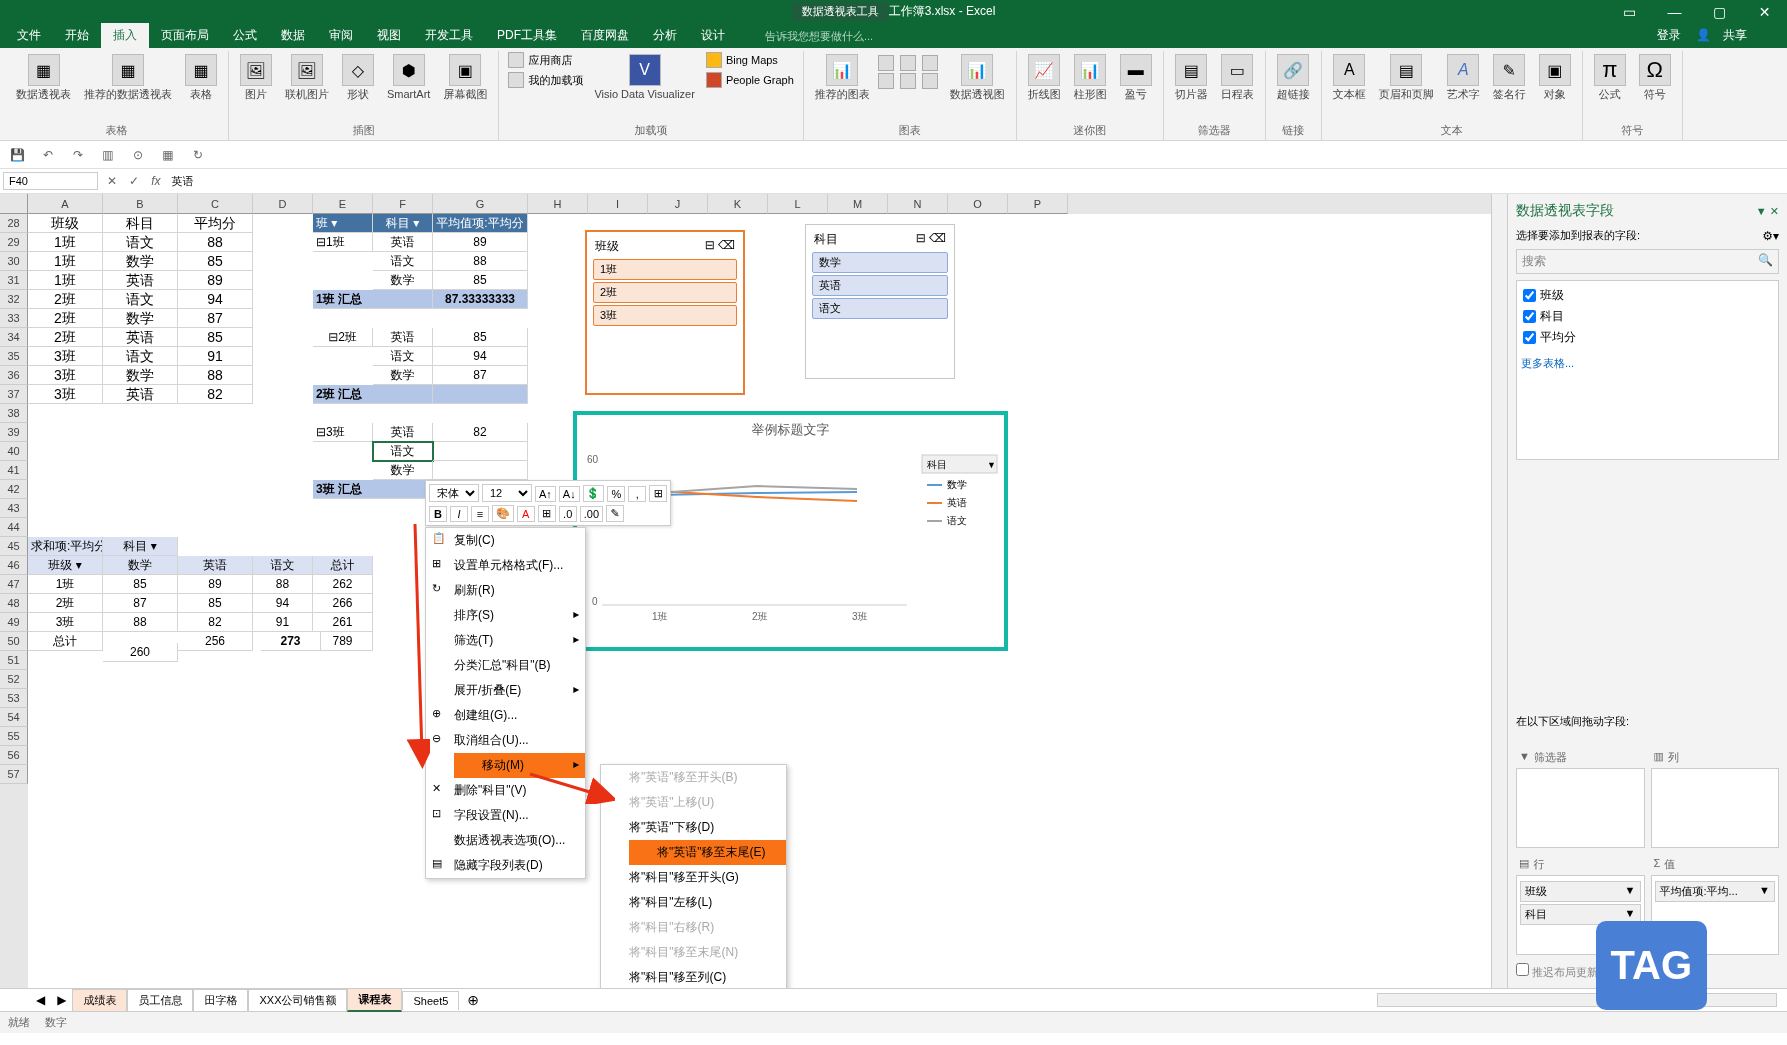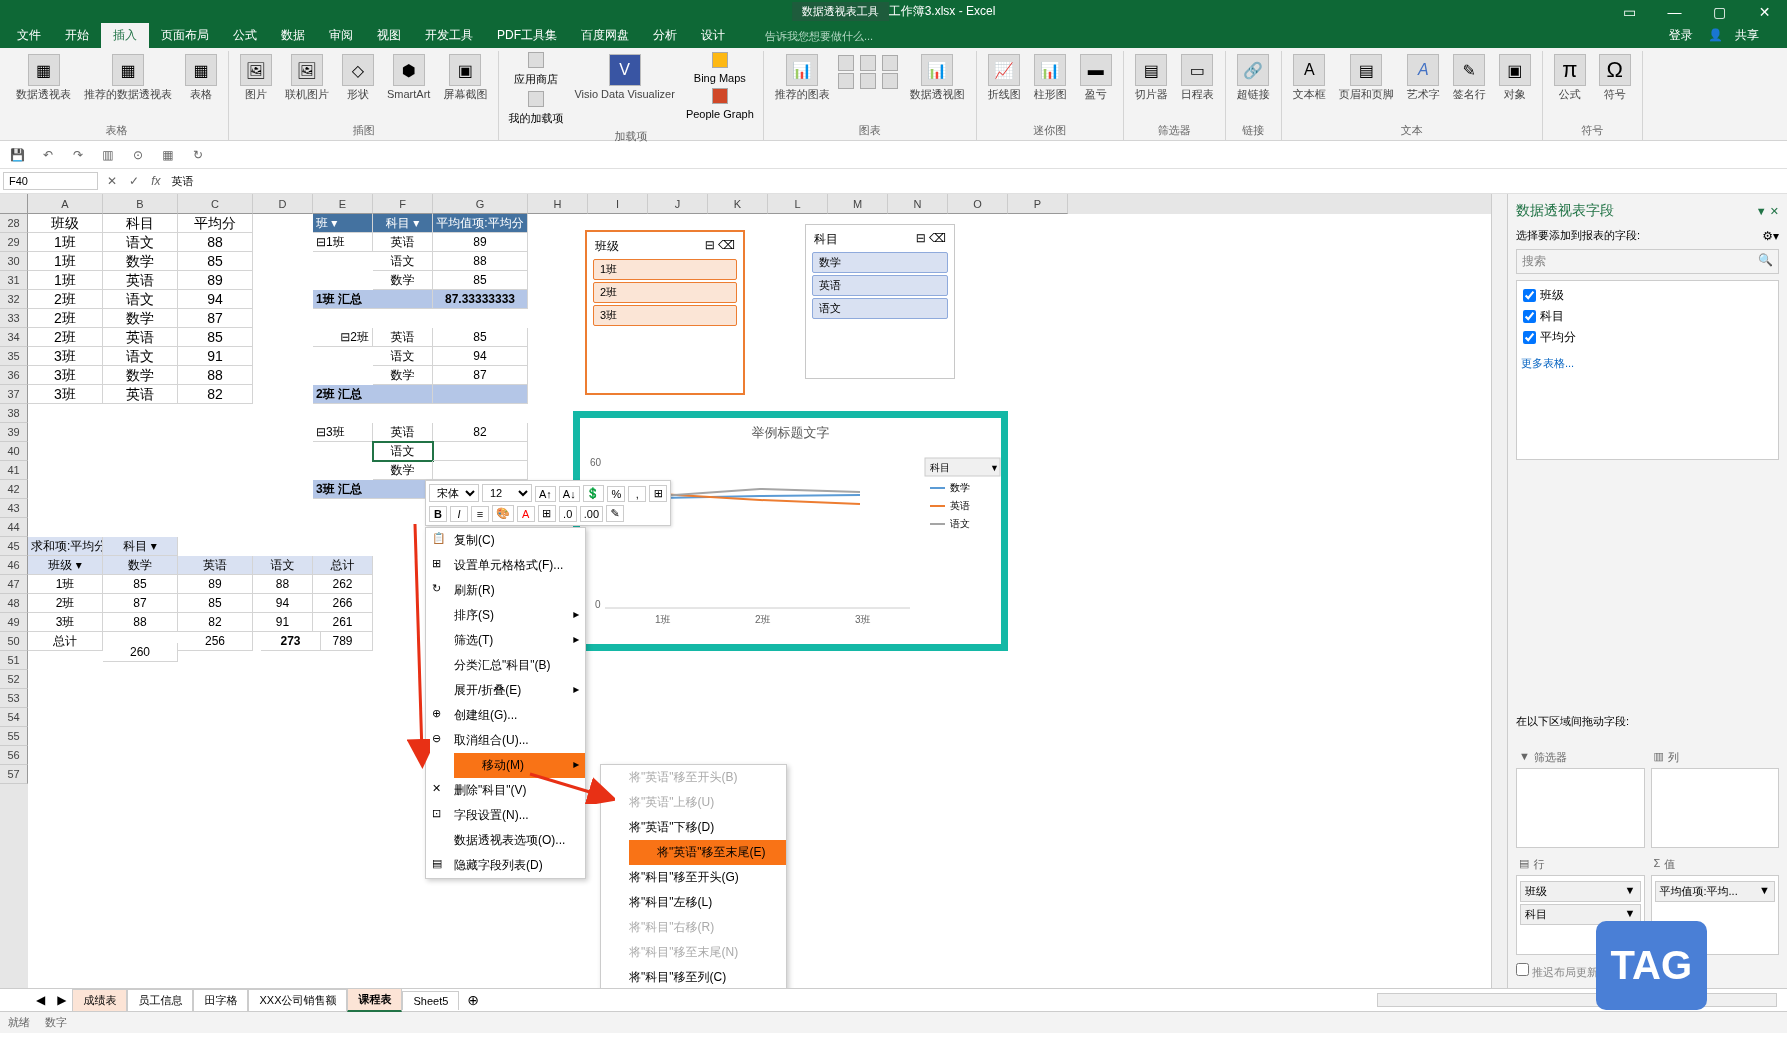--- a/index.html
+++ b/index.html
@@ -10,34 +10,34 @@
 .titlebar .center { position: absolute; left: 50%; transform: translateX(-50%); display: flex; align-items: center; }
 .titlebar .tool-context { background: #1e5c3c; padding: 2px 10px; font-size: 11px; }
 .titlebar .filename { font-size: 12px; }
 .titlebar .win-controls { position: absolute; right: 0; display: flex; }
 .titlebar .win-controls div { width: 45px; height: 23px; display: flex; align-items: center; justify-content: center; color: #fff; font-size: 14px; }
 
 
 .menutabs { height: 25px; background: #0e6836; display: flex; align-items: flex-end; padding-left: 5px; }
 .menutabs .tab { padding: 4px 12px; color: #fff; font-size: 12px; cursor: pointer; }
 .menutabs .tab.active { background: #f3f3f3; color: #217346; }
-.menutabs .right { margin-left: auto; display: flex; color: #fff; padding-right: 12px; }
+.menutabs .right { margin-left: auto; display: flex; color: #fff; padding-right: 24px; }
 .menutabs .right span { padding: 4px 8px; }
 .tellme { color: #b0d5c0; font-size: 11px; padding: 4px 8px; margin-left: 20px; }
 
 
 .ribbon { height: 93px; background: #f3f3f3; border-bottom: 1px solid #d4d4d4; display: flex; padding: 3px 5px 0; }
 .rgroup { display: flex; flex-direction: column; align-items: center; border-right: 1px solid #d4d4d4; padding: 0 6px; }
 .rgroup .controls { display: flex; flex: 1; gap: 3px; align-items: flex-start; }
 .rgroup .label { font-size: 11px; color: #666; padding: 2px 0; }
 .rbtn { display: flex; flex-direction: column; align-items: center; padding: 3px 5px; cursor: pointer; min-width: 32px; }
 .rbtn .ico { width: 32px; height: 32px; background: #ddd; border: 1px solid #bbb; display: flex; align-items: center; justify-content: center; font-size: 16px; }
 .rbtn .txt { font-size: 11px; color: #444; margin-top: 2px; text-align: center; line-height: 12px; }
 .smallrow { display: flex; flex-direction: column; gap: 2px; }
-.smallitem { display: flex; align-items: center; gap: 4px; font-size: 11px; padding: 1px 3px; cursor: pointer; flex-direction: column; }
+.smallitem { display: flex; align-items: center; gap: 4px; font-size: 11px; padding: 1px 3px; cursor: pointer; }
 
 
 .qat { height: 28px; background: #fff; border-bottom: 1px solid #e0e0e0; display: flex; align-items: center; padding: 0 8px; gap: 10px; }
 .qat-btn { width: 20px; height: 20px; display: flex; align-items: center; justify-content: center; color: #666; cursor: pointer; }
 
 
 .formulabar { height: 25px; background: #fff; border-bottom: 1px solid #e0e0e0; display: flex; align-items: center; }
 .namebox { width: 95px; border: 1px solid #ccc; padding: 2px 5px; font-size: 11px; margin: 0 3px; }
 .fx-btn { padding: 0 6px; color: #666; }
 .formula-input { flex: 1; padding: 2px 5px; font-size: 11px; border: none; }
@@ -60,21 +60,21 @@
 
 
 .slicer { position: absolute; background: #fff; border: 1px solid #c8c8c8; padding: 4px; }
 .slicer.orange { border: 2px solid #ed7d31; }
 .slicer .slicer-head { display: flex; justify-content: space-between; font-size: 12px; padding: 2px 4px; }
 .slicer .slicer-item { border: 1px solid #ccc; margin: 2px; padding: 2px 6px; font-size: 11px; border-radius: 2px; }
 .slicer.orange .slicer-item { background: #fbe5d6; border-color: #ed7d31; }
 .slicer.blue .slicer-item { background: #d9e1f2; border-color: #8faadc; }
 
 
-.chart-box { position: absolute; background: #fff; border: 7px solid #14b8a6; }
+.chart-box { position: absolute; background: #fff; border: 4px solid #14b8a6; }
 .chart-title { text-align: center; font-size: 13px; padding: 6px; color: #595959; }
 
 
 .ctxmenu { position: absolute; background: #fff; border: 1px solid #ccc; box-shadow: 2px 2px 5px rgba(0,0,0,.2); z-index: 100; min-width: 140px; }
 .ctxmenu .item { padding: 4px 20px 4px 28px; font-size: 12px; position: relative; cursor: pointer; }
 .ctxmenu .item:hover, .ctxmenu .item.hover { background: #f97316; margin-left: 28px; }
 .ctxmenu .item.disabled { color: #aaa; }
 .ctxmenu .item .arrow { position: absolute; right: 6px; }
 .ctxmenu .item .ico-s { position: absolute; left: 6px; width: 14px; height: 14px; font-size: 11px; }
 
@@ -439,21 +439,21 @@
         <div class="cell pivot-header" style="left: 405px; top: 0px; width: 95px; height: 19px;">平均值项:平均分</div>
         <div class="cell" style="left: 285px; top: 19px; width: 60px; height: 19px; text-align: left; background: rgb(255, 255, 255);">⊟1班</div>
         <div class="cell" style="left: 345px; top: 19px; width: 60px; height: 19px;">英语</div>
         <div class="cell" style="left: 405px; top: 19px; width: 95px; height: 19px;">89</div>
         <div class="cell" style="left: 345px; top: 38px; width: 60px; height: 19px;">语文</div>
         <div class="cell" style="left: 405px; top: 38px; width: 95px; height: 19px;">88</div>
         <div class="cell" style="left: 345px; top: 57px; width: 60px; height: 19px;">数学</div>
         <div class="cell" style="left: 405px; top: 57px; width: 95px; height: 19px;">85</div>
         <div class="cell pivot-total" style="left: 285px; top: 76px; width: 120px; height: 19px; text-align: left;">1班 汇总</div>
         <div class="cell pivot-total" style="left: 405px; top: 76px; width: 95px; height: 19px;">87.33333333</div>
-        <div class="cell" style="left: 285px; top: 114px; width: 60px; height: 19px; text-align: right; background: rgb(255, 255, 255);">⊟2班</div>
+        <div class="cell" style="left: 285px; top: 114px; width: 60px; height: 19px; text-align: center; background: rgb(255, 255, 255);">⊟2班</div>
         <div class="cell" style="left: 345px; top: 114px; width: 60px; height: 19px;">英语</div>
         <div class="cell" style="left: 405px; top: 114px; width: 95px; height: 19px;">85</div>
         <div class="cell" style="left: 345px; top: 133px; width: 60px; height: 19px;">语文</div>
         <div class="cell" style="left: 405px; top: 133px; width: 95px; height: 19px;">94</div>
         <div class="cell" style="left: 345px; top: 152px; width: 60px; height: 19px;">数学</div>
         <div class="cell" style="left: 405px; top: 152px; width: 95px; height: 19px;">87</div>
         <div class="cell pivot-total" style="left: 285px; top: 171px; width: 120px; height: 19px; text-align: left;">2班 汇总</div>
         <div class="cell pivot-total" style="left: 405px; top: 171px; width: 95px; height: 19px;"></div>
         <div class="cell" style="left: 285px; top: 209px; width: 60px; height: 19px; text-align: left; background: rgb(255, 255, 255);">⊟3班</div>
         <div class="cell" style="left: 345px; top: 209px; width: 60px; height: 19px;">英语</div>

